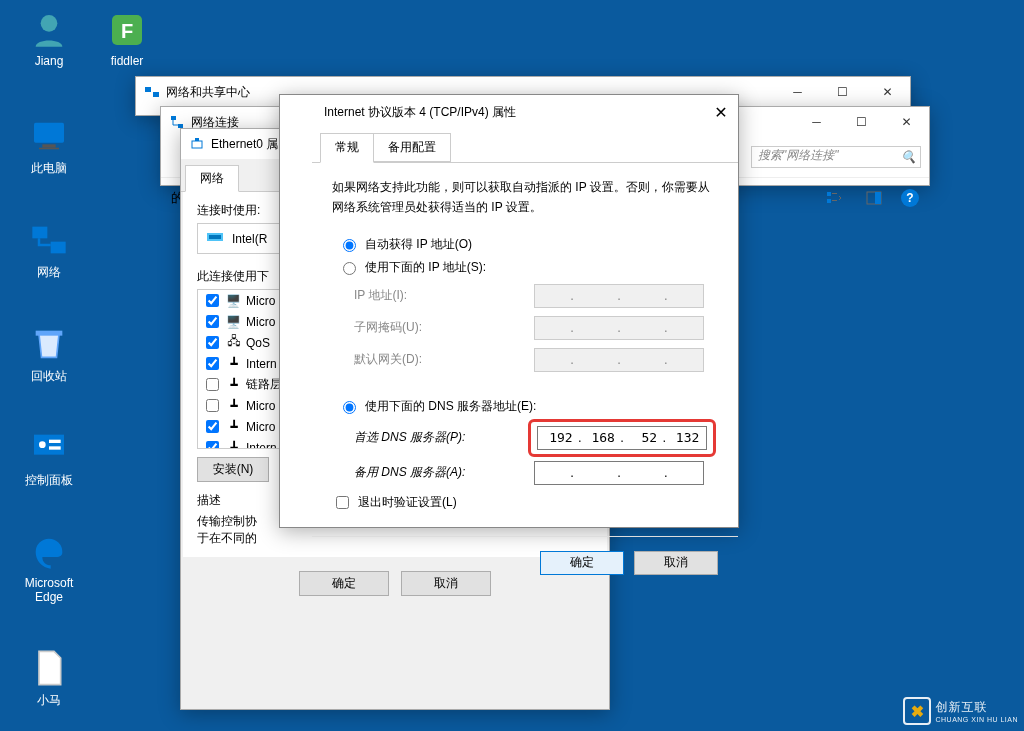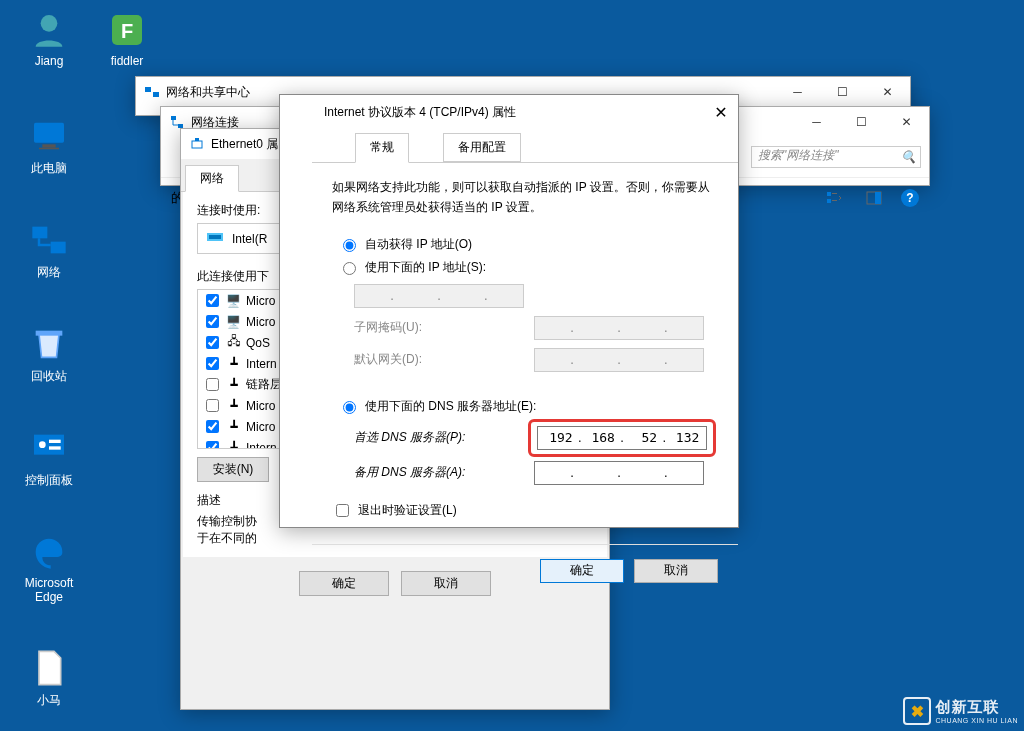--- a/index.html
+++ b/index.html
@@ -46,36 +46,36 @@
 .btn-row { display: flex; gap: 6px; margin-top: 8px; }
 .win-button { padding: 3px 10px; border: 1px solid #adadad; background: #e1e1e1; font-size: 12px; min-width: 72px; text-align:center;}
 .desc { margin-top: 10px; font-size: 12px; }
 .bottom-btns { display: flex; justify-content: center; gap: 12px; padding: 14px; }
 
 
 .win4 { left: 279px; top: 94px; width: 460px; height: 434px; background: #fff; border: 1px solid #888; padding-left: 32px; }
 .win4 .titlebar { height: 34px; padding-left: 12px; }
 .win4 .close-x { width: 34px; height: 34px; display:flex;align-items:center;justify-content:center;font-size:16px;}
 .win4-tabs { display: flex; padding: 4px 0 0 8px; border-bottom: 1px solid #ccc; font-size: 12px;}
-.win4-tab { padding: 5px 14px; border: 1px solid #ccc; background: #fff; margin-right: -1px; margin-left: 35px; }
+.win4-tab { padding: 5px 14px; border: 1px solid #ccc; background: #fff; margin-right: -1px; }
 .win4-tab.active { border-bottom: 1px solid #fff; margin-bottom: -1px; font-weight: normal;}
 .win4-body { padding: 14px 20px; font-size: 12px; }
 .info-text { line-height: 1.7; margin-bottom: 18px; }
 .radio-row { display: flex; align-items: center; gap: 6px; margin: 6px 0 6px 6px; }
 .radio-row input[type=radio]{width:13px;height:13px;}
 .field-group { margin-left: 22px; }
 .field-row { display: flex; align-items: center; margin: 8px 0; }
 .field-label { width: 180px; color: #888; }
 .field-label.enabled { color: #000; font-style: italic; }
 .ip-input { width: 170px; height: 24px; border: 1px solid #7a7a7a; display: flex; align-items: center; justify-content: space-around; font-family: Consolas, monospace; font-size: 13px; padding: 0 4px;}
 .ip-input.disabled { background: #f0f0f0; border-color:#ccc; color:#888;}
 .ip-input .dot { padding: 0 2px; }
 .ip-seg { width: 32px; text-align: right; border: none; outline: none; background: transparent; font-family: inherit; font-size: inherit;}
 .highlight-box { border: 3px solid #e53935; border-radius: 6px; padding: 4px 6px; margin: -4px -6px; }
-.chk-row { display: flex; align-items: center; gap: 6px; margin-top: 16px; }
+.chk-row { display: flex; align-items: center; gap: 6px; margin-top: 8px; }
 .adv-row { display: flex; justify-content: flex-end; margin-top: -22px; }
 .dlg-bottom { display: flex; justify-content: flex-end; gap: 10px; padding: 14px 20px 16px; border-top: 1px solid #ddd; margin-top: 10px;}
 .dlg-btn { width: 84px; height: 24px; border: 1px solid #0078d7; background: #e5f1fb; font-size: 12px; }
 .dlg-btn.secondary{ border-color:#adadad; background:#e1e1e1;}
 
 
 .watermark { position: absolute; right: 6px; bottom: 6px; color: #fff; font-size: 11px; display:flex;align-items:center;gap:4px;opacity:0.9;}
 .watermark .wm-ico{width:28px;height:28px;border:2px solid #fff;border-radius:4px;display:flex;align-items:center;justify-content:center;font-weight:bold;color:#ffb400;font-size:16px;transform:rotate(0deg);}
 </style>
 </head>
@@ -313,20 +313,21 @@
     <div class="radio-row">
       <input type="radio" name="ipmode" checked="" style="">
       <span>自动获得 IP 地址(O)</span>
     </div>
     <div class="radio-row">
       <input type="radio" name="ipmode" style="">
       <span>使用下面的 IP 地址(S):</span>
     </div>
     <div class="field-group">
       <div class="field-row">
+        <span class="field-label">IP 地址(I):</span>
         <div class="ip-input disabled">
             <span></span>
             <span class="dot">.</span>
             <span></span>
             <span class="dot">.</span>
             <span></span>
             <span class="dot">.</span>
             <span></span>
           </div>
       </div>
@@ -397,16 +398,16 @@
   </div>
   <div class="dlg-bottom">
     <button class="dlg-btn">确定</button>
     <button class="dlg-btn secondary">取消</button>
   </div>
 </div>
 
 <div class="watermark">
   <div class="wm-ico">✖</div>
   <div>
-    <div style="font-size:15px;font-weight:bold;letter-spacing:1px">创新互联</div>
+    <div style="font-size:12px;font-weight:normal;letter-spacing:1px">创新互联</div>
     <div style="font-size:7px;letter-spacing:0.5px">CHUANG XIN HU LIAN</div>
   </div>
 </div>
 
 </body></html>

